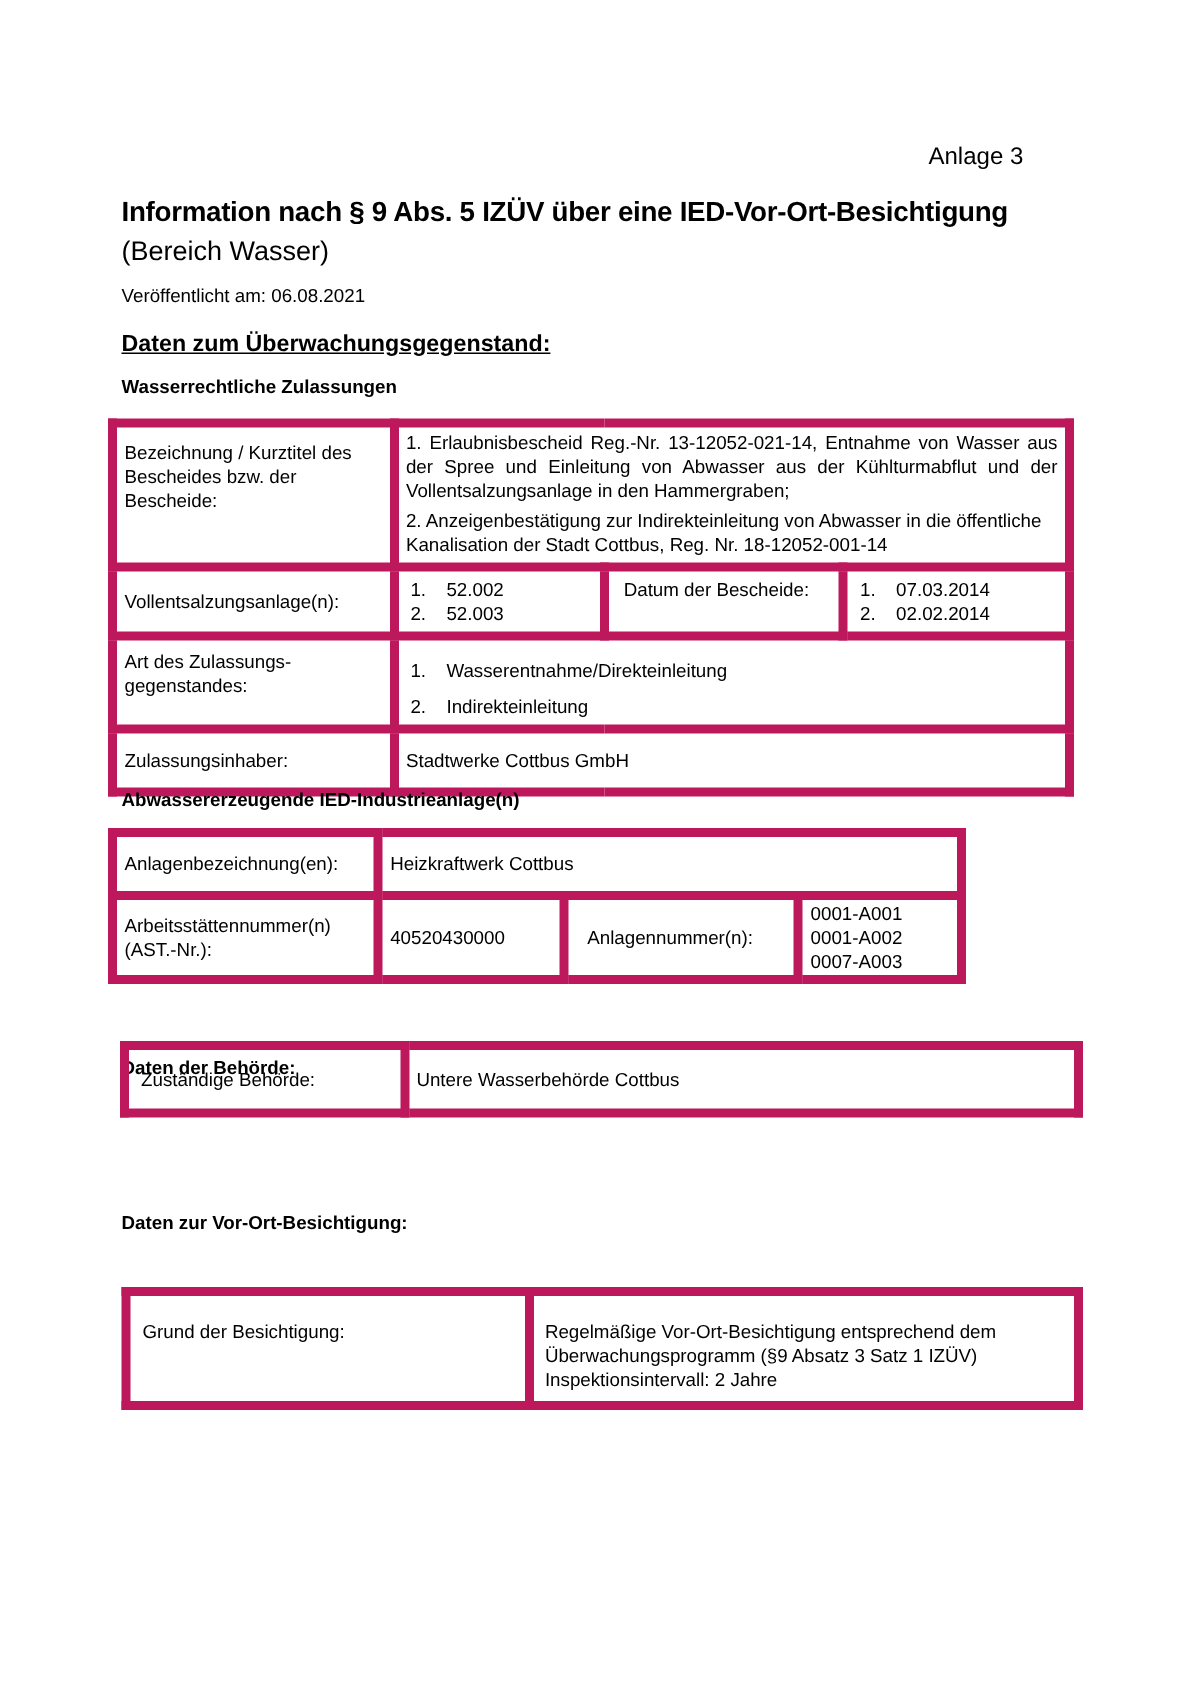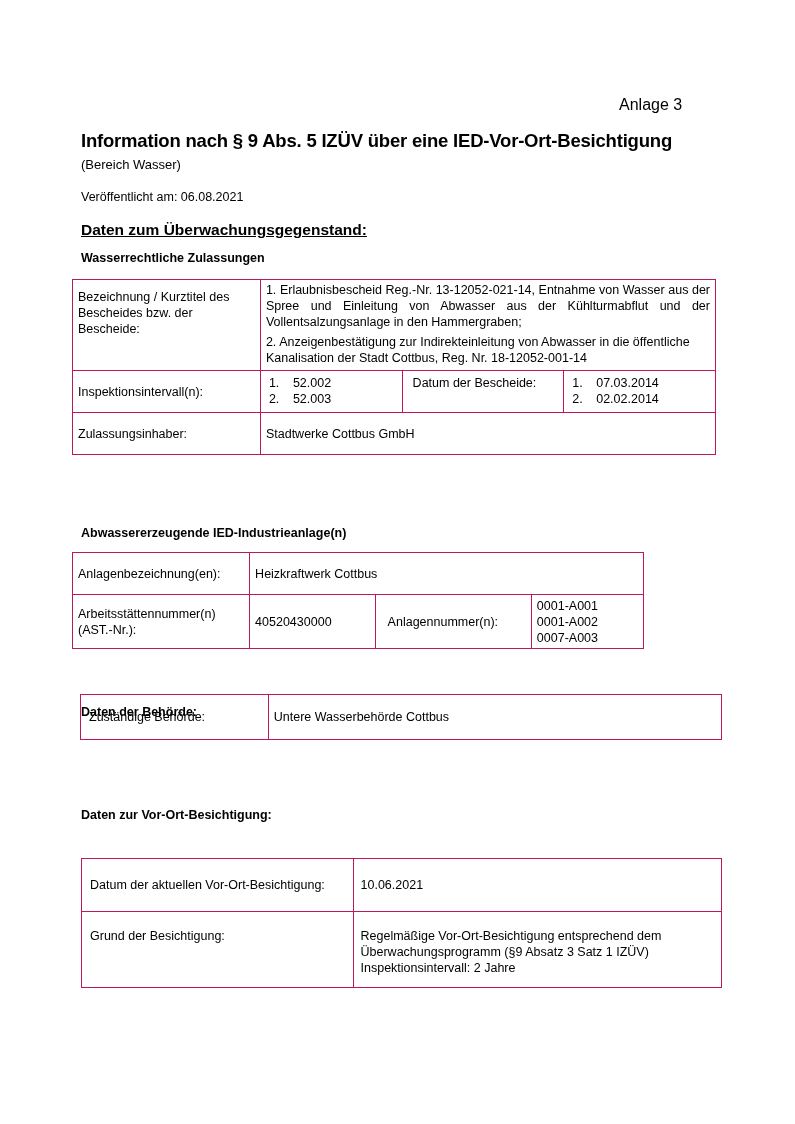--- a/index.html
+++ b/index.html
@@ -1,25 +1,25 @@
 <!DOCTYPE html>
 <html><head>
 <meta charset="utf-8">
 <style>
   html, body { margin:0; padding:0; background:#ffffff; }
   body { width:795px; height:1124px; position:relative; font-family:"Liberation Sans", sans-serif; color:#000; overflow:hidden; }
   .abs { position:absolute; }
   .anlage { left:619px; top:96px; font-size:16px; }
   .title { left:81px; top:130px; font-size:18.5px; font-weight:bold; letter-spacing:-0.2px; }
-  .subtitle { left:81px; top:157px; font-size:13px; }
+  .subtitle { left:81px; top:157px; font-size:18px; }
   .published { left:81px; top:190px; font-size:12.5px; }
   .h2 { left:81px; top:221px; font-size:15.5px; font-weight:bold;text-decoration:underline; }
   .h3 { font-size:12.5px; font-weight:bold; }
   table { border-collapse:collapse; position:absolute; font-size:12.5px; }
-  td { border:1px solid #be185d; vertical-align:top; padding:0; }
+  td { border:6px solid #be185d; vertical-align:top; padding:0; }
   .cell { padding:4px 5px; line-height:16px; }
   .mid { vertical-align:middle; }
   .olrow { display:flex; }
   .olnum { width:24px; flex:none; }
 </style>
 </head>
 <body>
 
 <div class="abs anlage">Anlage 3</div>
 <div class="abs title">Information nach § 9 Abs. 5 IZÜV über eine IED-Vor-Ort-Besichtigung</div>
@@ -40,21 +40,21 @@
     <td>
           <div class="cell" style="padding-top:9px;width:160px;">Bezeichnung / Kurztitel des Bescheides bzw. der Bescheide:</div>
         </td>
     <td colspan="3">
       <div class="cell" style="text-align:justify;padding-top:2px;">1. Erlaubnisbescheid Reg.-Nr. 13-12052-021-14, Entnahme von Wasser aus der Spree und Einleitung von Abwasser aus der Kühlturmabflut und der Vollentsalzungsanlage in den Hammergraben;</div>
       <div class="cell" style="padding-top:0;">2. Anzeigenbestätigung zur Indirekteinleitung von Abwasser in die öffentliche Kanalisation der Stadt Cottbus, Reg. Nr. 18-12052-001-14</div>
     </td>
   </tr>
   <tr style="height:42px">
     <td class="mid">
-          <div class="cell">Inspektionsintervall(n):</div>
+          <div class="cell">Vollentsalzungsanlage(n):</div>
         </td>
     <td>
           <div class="cell" style="padding-left:8px;">
       <div class="olrow">
               <span class="olnum">1.</span>
               <span>52.002</span>
             </div>
       <div class="olrow">
               <span class="olnum">2.</span>
               <span>52.003</span>
@@ -66,20 +66,37 @@
         </td>
     <td>
           <div class="cell" style="padding-left:8px;">
       <div class="olrow">
               <span class="olnum">1.</span>
               <span>07.03.2014</span>
             </div>
       <div class="olrow">
               <span class="olnum">2.</span>
               <span>02.02.2014</span>
+            </div>
+    </div>
+        </td>
+  </tr>
+  <tr style="height:60px">
+    <td>
+          <div class="cell" style="padding-top:6px;width:130px;">Art des Zulassungs-gegenstandes:</div>
+        </td>
+    <td colspan="3">
+          <div class="cell" style="padding-left:8px;padding-top:12px;">
+      <div class="olrow" style="margin-bottom:8px;">
+              <span class="olnum">1.</span>
+              <span>Wasserentnahme/Direkteinleitung</span>
+            </div>
+      <div class="olrow">
+              <span class="olnum">2.</span>
+              <span>Indirekteinleitung</span>
             </div>
     </div>
         </td>
   </tr>
   <tr style="height:42px">
     <td class="mid">
           <div class="cell">Zulassungsinhaber:</div>
         </td>
     <td colspan="3" class="mid">
           <div class="cell">Stadtwerke Cottbus GmbH</div>
@@ -147,28 +164,20 @@
 </tbody>
   </table>
 
 <div class="abs h3" style="left:81px;top:808px;">Daten zur Vor-Ort-Besichtigung:</div>
 <table style="left:81px;top:858px;width:641px;">
   <colgroup>
       <col style="width:272px">
       <col style="width:369px">
     </colgroup>
   <tbody>
-      <tr style="height:53px">
-    <td class="mid">
-          <div class="cell" style="padding-left:8px;">Datum der aktuellen Vor-Ort-Besichtigung:</div>
-        </td>
-    <td class="mid">
-          <div class="cell" style="padding-left:7px;">10.06.2021</div>
-        </td>
-  </tr>
   <tr style="height:76px">
     <td>
           <div class="cell" style="padding-left:8px;padding-top:16px;">Grund der Besichtigung:</div>
         </td>
     <td>
           <div class="cell" style="padding-left:7px;padding-top:16px;">
       <div>Regelmäßige Vor-Ort-Besichtigung entsprechend dem</div>
       <div>Überwachungsprogramm (§9 Absatz 3 Satz 1 IZÜV)</div>
       <div>Inspektionsintervall: 2 Jahre</div>
     </div>

